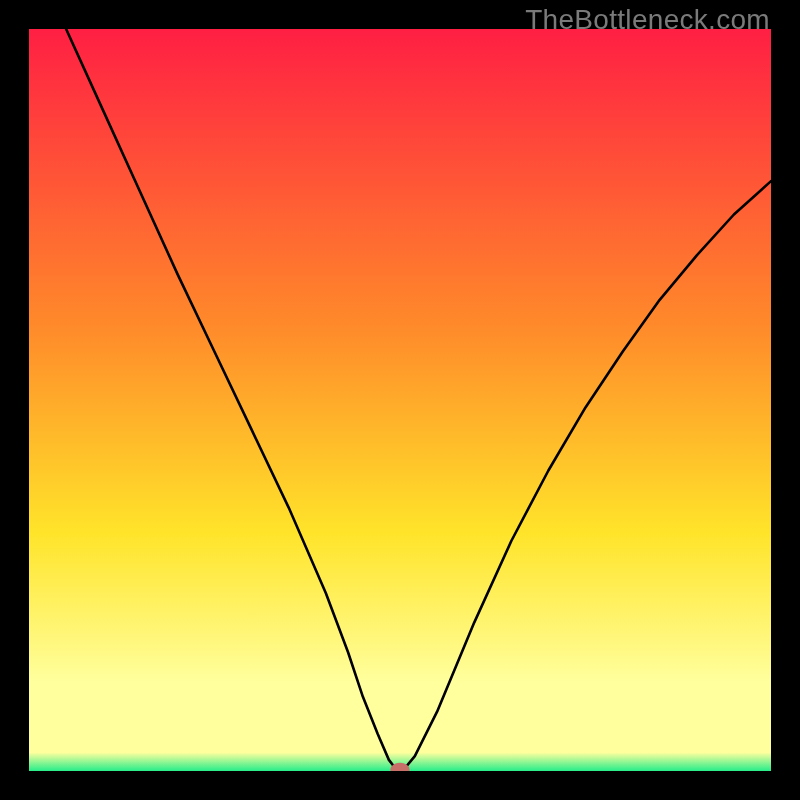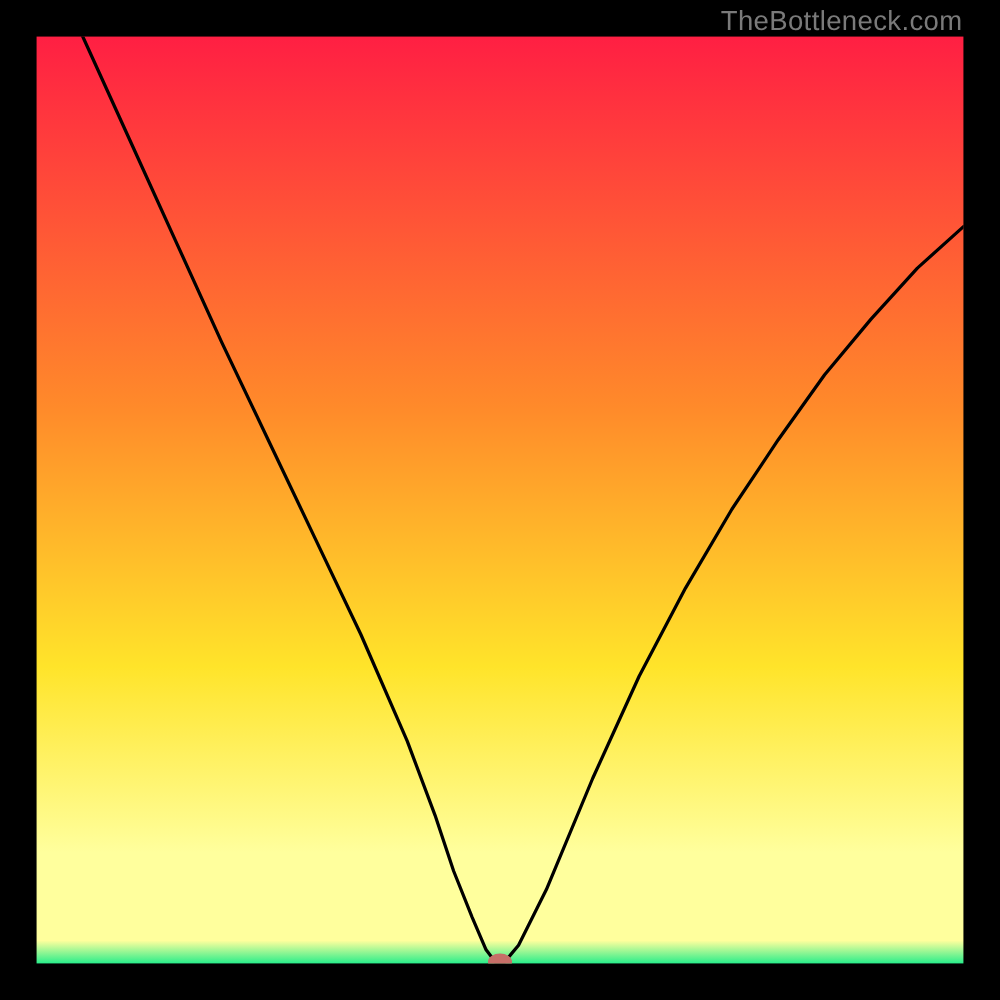--- a/index.html
+++ b/index.html
@@ -24,21 +24,21 @@
     top: 29px;
     width: 742px;
     height: 742px;
     overflow: hidden;
   }
   .watermark {
     position: absolute;
     top: 4px;
     right: 30px;
     font-family: Arial, Helvetica, sans-serif;
-    font-size: 22px;
+    font-size: 28px;
     color: #7a7a7a;
     letter-spacing: 0.3px;
   }
 </style>
 </head>
 <body>
 
 <div class="frame">
   <div class="plot">
     <svg width="742" height="742" viewBox="0 0 100 100" preserveAspectRatio="none">

